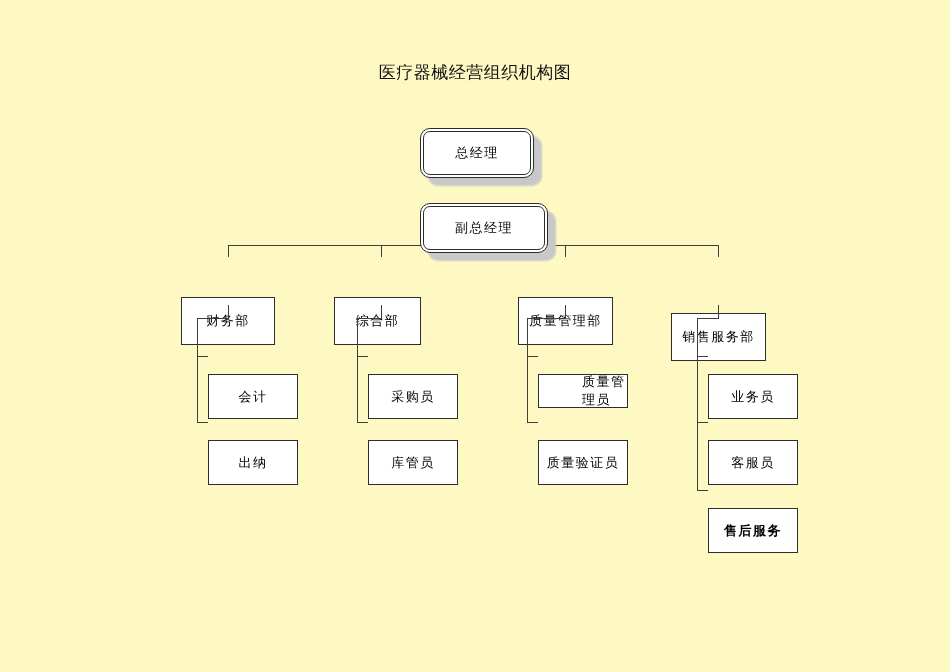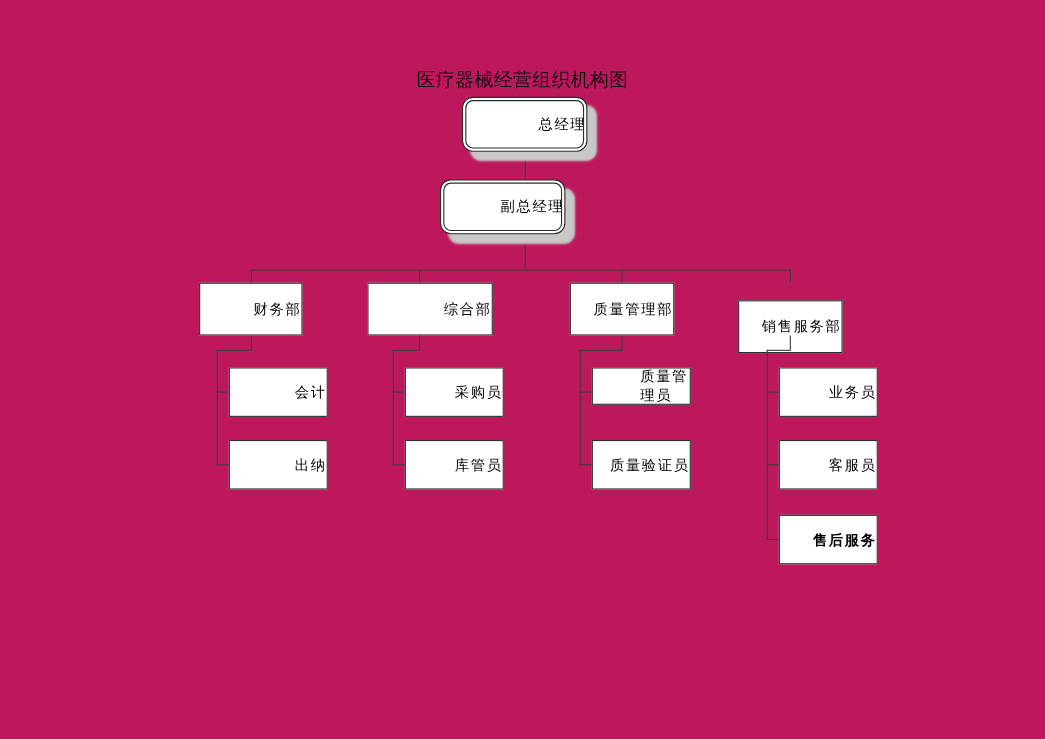--- a/index.html
+++ b/index.html
@@ -4,45 +4,46 @@
 <style>
   html, body {
     margin: 0;
     padding: 0;
     background: #ffffff;
   }
   #canvas {
     position: relative;
     width: 950px;
     height: 672px;
-    background: #be185d;
+    background: #fef9c3;
     overflow: hidden;
     font-family: "Liberation Serif", "DejaVu Serif", serif;
     color: #000000;
   }
   .chart-title {
     position: absolute;
     left: 0;
     top: 61px;
     width: 950px;
     text-align: center;
     font-size: 17px;
     letter-spacing: 0.5px;
     color: #111111;
   }
   .node {
     position: absolute;
     background: #ffffff;
     border: 1px solid #2d2d2d;
     display: flex;
     align-items: center;
-    justify-content: flex-end;
+    justify-content: center;
     font-size: 13px;
     letter-spacing: 1.5px;
     box-sizing: border-box;
+    margin-top: 40px;
   }
   .node-double {
     border-radius: 10px;
     border: 1.5px solid #2b2b2b;
     box-shadow: 8px 8px 2px #c8c8c8;
     z-index: 2;
   }
   .node-double::before {
     content: "";
     position: absolute;
@@ -69,28 +70,28 @@
 <body>
 
 <div id="canvas">
 
   <div class="chart-title">医疗器械经营组织机构图</div>
 
   <div class="node node-double" style="left:420px; top:88px; width:114px; height:50px;">
     <span>总经理</span>
   </div>
 
-  <div class="node node-double" style="left:400px; top:163px; width:114px; height:50px;">
+  <div class="node node-double" style="left:420px; top:163px; width:128px; height:50px;">
     <span>副总经理</span>
   </div>
 
   <div class="node node-rect" style="left:181px; top:257px; width:94px; height:48px;">
     <span>财务部</span>
   </div>
-  <div class="node node-rect" style="left:334px; top:257px; width:114px; height:48px;">
+  <div class="node node-rect" style="left:334px; top:257px; width:87px; height:48px;">
     <span>综合部</span>
   </div>
   <div class="node node-rect" style="left:518px; top:257px; width:95px; height:48px;">
     <span>质量管理部</span>
   </div>
   <div class="node node-rect" style="left:671px; top:273px; width:95px; height:48px;">
     <span>销售服务部</span>
   </div>
 
   <div class="node node-round" style="left:208px; top:334px; width:90px; height:45px;">

